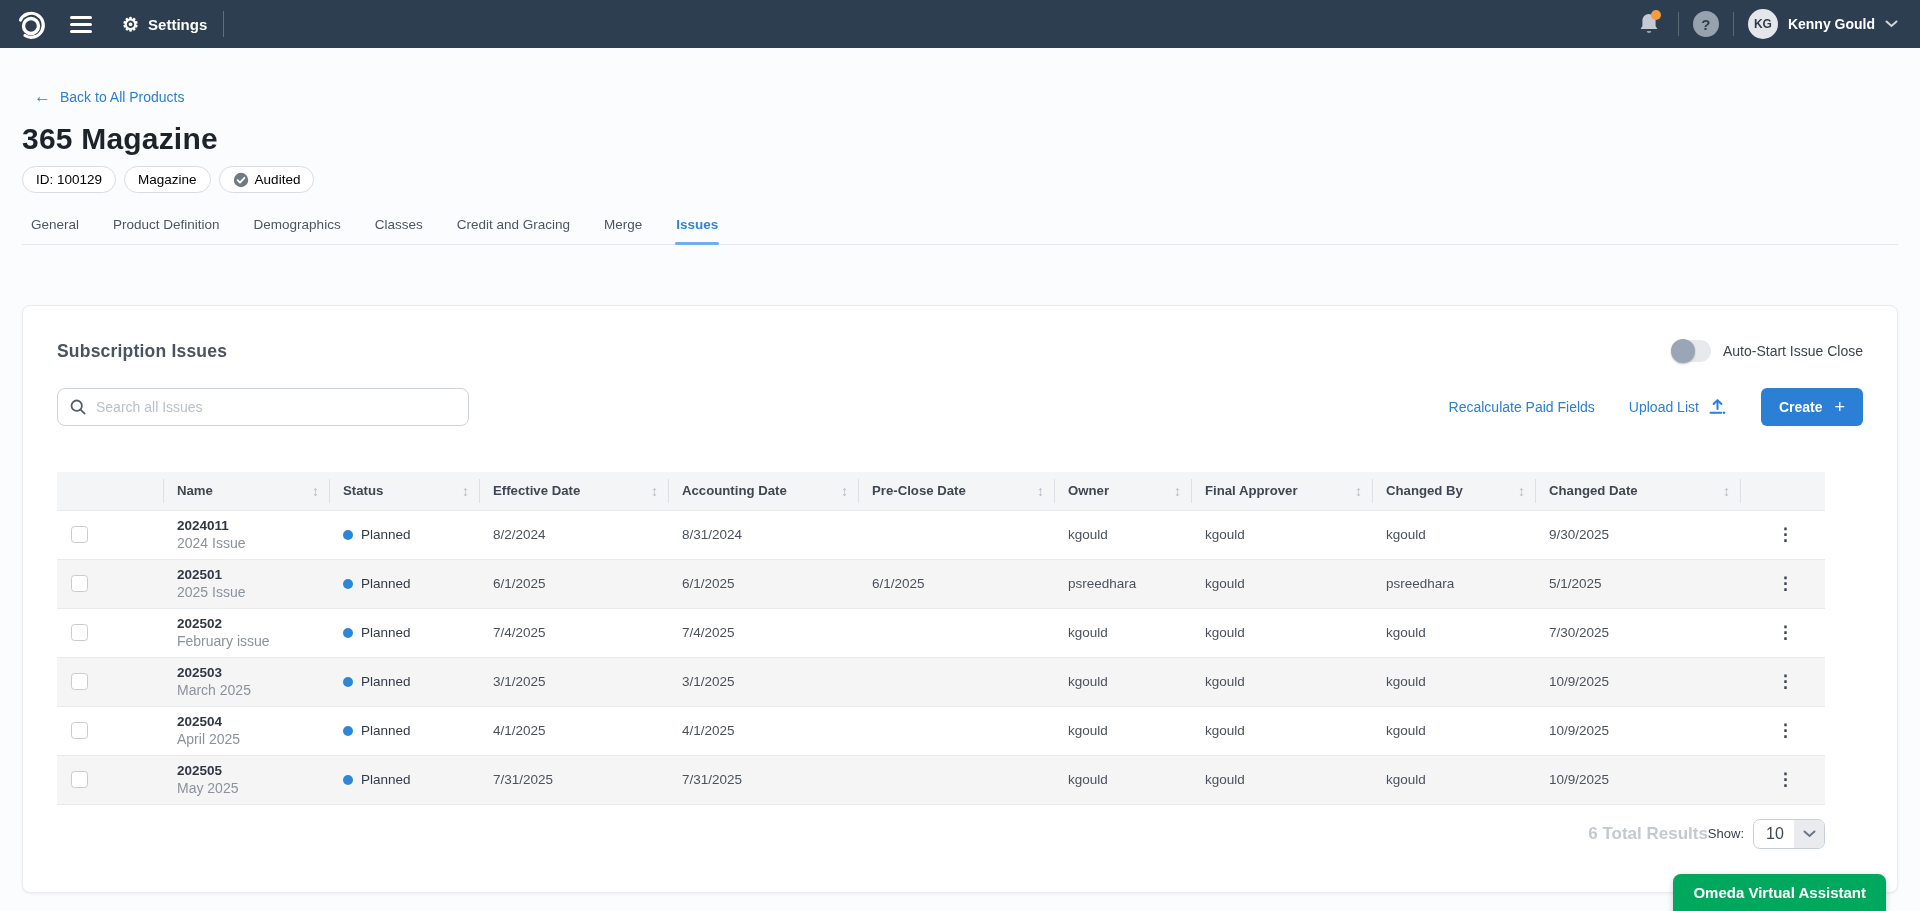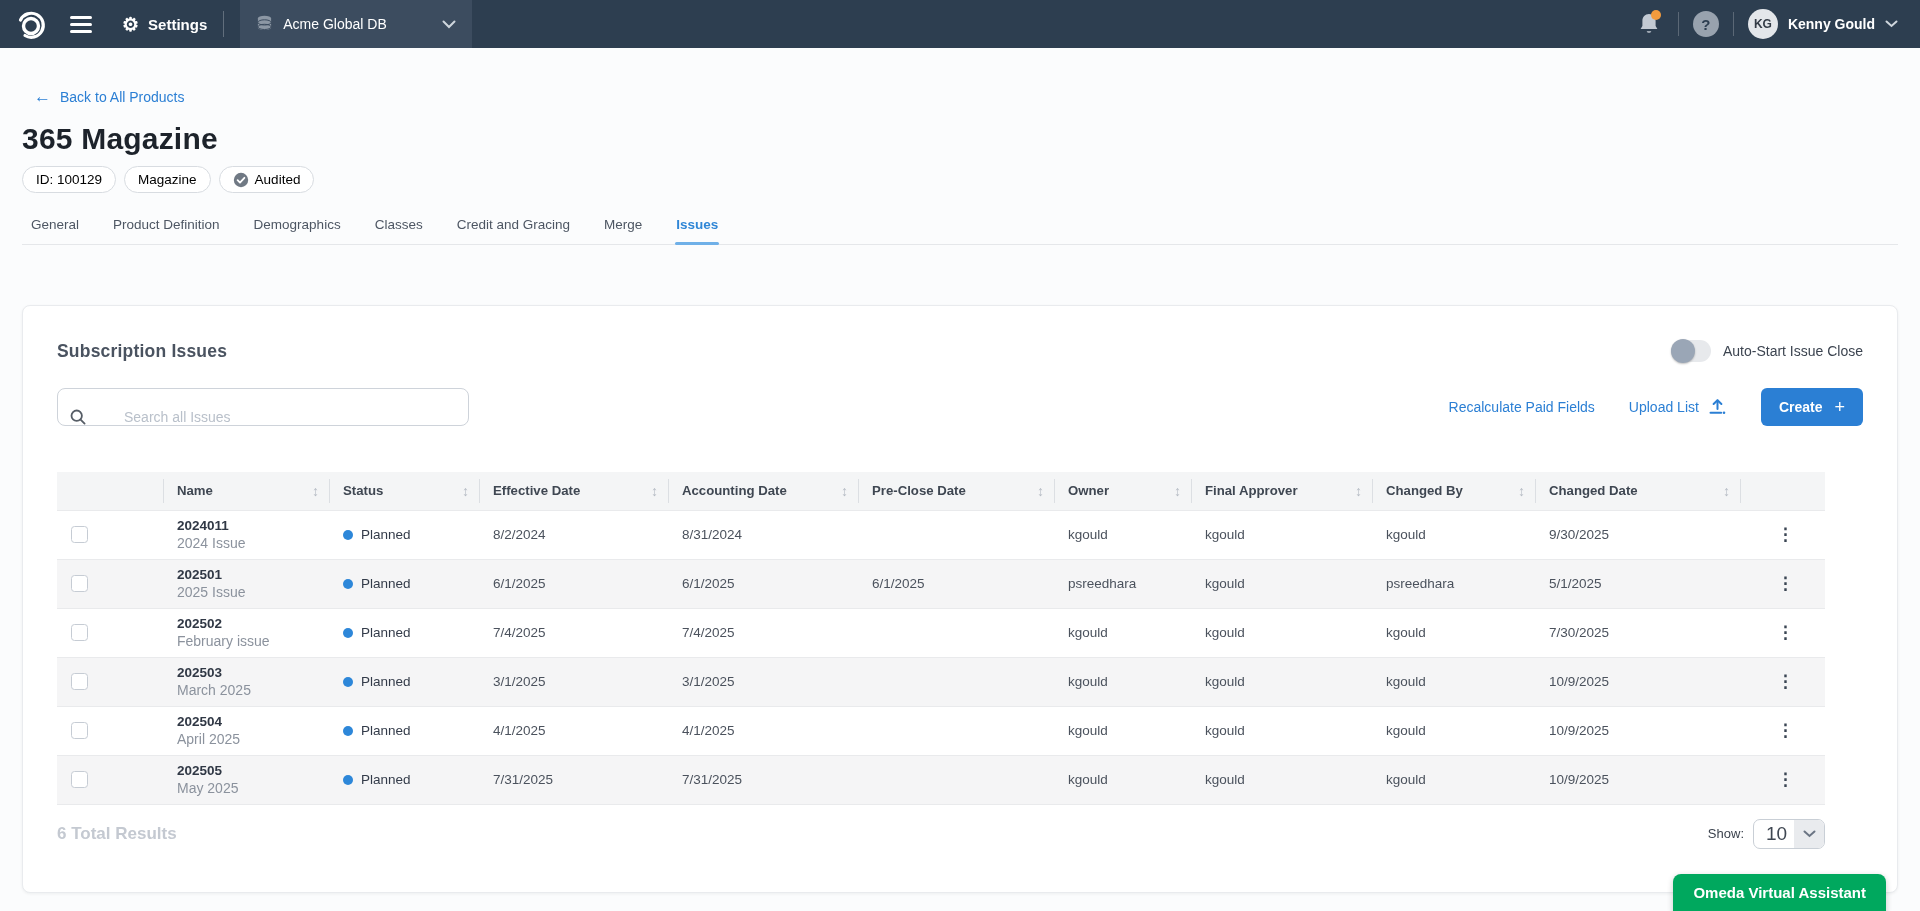--- a/index.html
+++ b/index.html
@@ -49,21 +49,21 @@
   .toggle { width:40px; height:22px; border-radius:11px; background:#e7e9ec; position:relative; cursor:pointer; flex:0 0 auto; }
   .toggle .knob { position:absolute; left:0; top:-1px; width:24px; height:24px; border-radius:50%; background:#9aa6b6; box-shadow:0 1px 2px rgba(0,0,0,0.25); }
   .auto-start-label { font-size:14px; color:#3c4450; }
   .time-input { display:flex; align-items:stretch; width:246px; height:38px; border:1px solid #d6dadf; border-radius:8px; overflow:hidden; background:#fff; }
   .time-input input { flex:1; border:none; outline:none; padding:0 12px; font-family:inherit; font-size:14px; color:#3c4450; }
   .time-input input::placeholder { color:#c6ccd4; }
   .clock-box { width:38px; display:flex; align-items:center; justify-content:center; background:#f2f3f5; border-left:1px solid #dadee2; cursor:pointer; }
 
   
   .toolbar { display:flex; align-items:center; justify-content:space-between; margin-top:26px; }
-  .search { display:flex; align-items:flex-end; width:412px; height:38px; border:1px solid #ced3da; border-radius:8px; padding:0 12px; background:#fff;gap:28px; }
+  .search { display:flex; align-items:center; width:412px; height:38px; border:1px solid #ced3da; border-radius:8px; padding:0 12px; background:#fff; }
   .search svg { flex:0 0 auto; margin-right:10px; }
   .search input { flex:1; border:none; outline:none; font-family:inherit; font-size:14px; color:#3c4450; }
   .search input::placeholder { color:#b9c0ca; }
   .toolbar-actions { display:flex; align-items:center; gap:34px; }
   .tool-link { color:var(--accent,#2b7fd4); font-size:14px; text-decoration:none; cursor:pointer; display:inline-flex; align-items:center; gap:9px; }
   .create-btn { display:inline-flex; align-items:center; gap:12px; height:38px; padding:0 18px; background:var(--accent,#2b7fd4); border:none; border-radius:6px; color:#fff; font-family:inherit; font-size:14px; font-weight:600; cursor:pointer; }
   .create-btn .plus { font-size:18px; font-weight:400; line-height:1; }
 
   
   table.issues { width:1768px; margin-top:46px; border-collapse:collapse; table-layout:fixed; }
@@ -80,26 +80,26 @@
   tbody td { padding:0 8px 0 14px; font-size:13.5px; color:#4b525d; vertical-align:middle; }
   .checkbox { display:inline-block; width:17px; height:17px; border:1.5px solid #c6ccd4; border-radius:3.5px; background:#fff; cursor:pointer; vertical-align:middle; }
   td.name-cell .nm { font-weight:700; color:#303845; font-size:13.5px; }
   td.name-cell .sub { color:#8b929d; font-size:14px; margin-top:2px; }
   .status-wrap { display:flex; align-items:center; gap:8px; color:#333b49; }
   .dot { width:10px; height:10px; border-radius:50%; background:var(--status-blue,#2d87d9); flex:0 0 auto; }
   td.kebab-cell { text-align:center; }
   .kebab { font-size:17px; font-weight:700; color:#3a4553; cursor:pointer; letter-spacing:0; line-height:1; display:inline-block; padding:2px 6px; }
 
   
-  .table-footer { width:1768px; display:flex; align-items:center; justify-content:space-between; margin-top:14px;gap:28px; }
+  .table-footer { width:1768px; display:flex; align-items:center; justify-content:flex-end; margin-top:14px; }
   .total-results { font-size:17px; font-weight:700; color:#c4c9d1; }
   .show-size { display:flex; align-items:center; gap:9px; }
   .show-label { font-size:13px; color:#3b424d; }
   .select { display:flex; align-items:stretch; width:72px; height:30px; border:1px solid #c9cfd6; border-radius:7px; overflow:hidden; background:#fff; cursor:pointer; }
-  .select .sel-val { flex:1; display:flex; align-items:center; padding-left:12px; font-size:19px; color:#3f4752; }
+  .select .sel-val { flex:1; display:flex; align-items:center; padding-left:12px; font-size:16px; color:#3f4752; }
   .select .sel-chev { width:30px; display:flex; align-items:center; justify-content:center; background:#e9ebee; }
 
   
   .assistant { position:absolute; right:34px; bottom:-7px; background:var(--green,#00a85e); color:#fff; border:none; border-radius:8px; padding:10px 20px 17px; font-family:inherit; font-size:15px; font-weight:700; cursor:pointer; box-shadow:0 2px 6px rgba(0,0,0,0.2); }
 </style>
 </head>
 <body>
 
 <header class="navbar">
   <div class="logo">
@@ -111,33 +111,20 @@
   <button class="hamburger" aria-label="menu">
     <span></span>
       <span></span>
       <span></span>
   </button>
   <div class="nav-settings">
     <span class="gear-glyph">⚙</span>
     <span>Settings</span>
   </div>
   <div class="nav-sep"></div>
-  <div class="db-dropdown">
-    <svg width="17" height="18" viewBox="0 0 17 18">
-      <ellipse cx="8.5" cy="3.4" rx="6.6" ry="2.6" fill="#8c97a4"></ellipse>
-      <path d="M1.9 3.4 v4 c0 1.45 2.95 2.6 6.6 2.6 s6.6 -1.15 6.6 -2.6 v-4" fill="#8c97a4"></path>
-      <path d="M1.9 8.4 v4 c0 1.45 2.95 2.6 6.6 2.6 s6.6 -1.15 6.6 -2.6 v-4" fill="#8c97a4"></path>
-      <ellipse cx="8.5" cy="7.4" rx="6.6" ry="2.6" fill="none" stroke="#3c4c5f" stroke-width="1"></ellipse>
-      <ellipse cx="8.5" cy="11.9" rx="6.6" ry="2.6" fill="none" stroke="#3c4c5f" stroke-width="1"></ellipse>
-    </svg>
-    <span>Acme Global DB</span>
-    <svg class="chev" width="14" height="9" viewBox="0 0 14 9">
-      <polyline points="1.5,1.5 7,7 12.5,1.5" fill="none" stroke="#cfd6dd" stroke-width="2" stroke-linecap="round"></polyline>
-    </svg>
-  </div>
   <div class="nav-spacer"></div>
   <button class="icon-btn bell-wrap" aria-label="notifications">
     <svg width="22" height="24" viewBox="0 0 22 24">
       <path d="M11 2 C7 2 4.4 5 4.4 8.8 V14 L2.6 17 H19.4 L17.6 14 V8.8 C17.6 5 15 2 11 2 Z" fill="#c3cad3"></path>
       <path d="M8.6 19.2 a2.6 2.6 0 0 0 4.8 0 Z" fill="#c3cad3"></path>
     </svg>
     <span class="notif-dot"></span>
   </button>
   <div class="nav-sep2"></div>
   <button class="icon-btn" aria-label="help">

